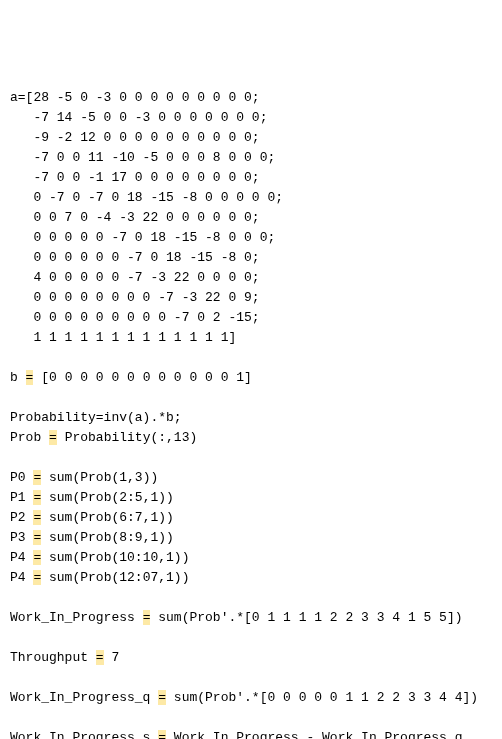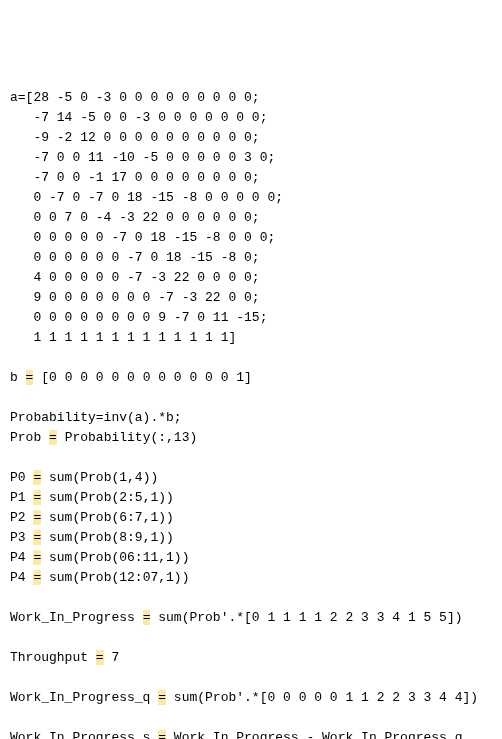--- a/index.html
+++ b/index.html
@@ -17,41 +17,41 @@
   }
 </style>
 </head>
 <body>
 
 
 
 <div><span>a=[</span><span>28 -5 0 -3 0 0 0 0 0 0 0 0 0;</span>
    <span>-7 14 -5 0 0 -3 0 0 0 0 0 0 0;</span>
    <span>-9 -2 12 0 0 0 0 0 0 0 0 0 0;</span>
-   <span>-7 0 0 11 -10 -5 0 0 0 0 0 3 0;</span>
+   <span>-7 0 0 11 -10 -5 0 0 0 8 0 0 0;</span>
    <span>-7 0 0 -1 17 0 0 0 0 0 0 0 0;</span>
    <span>0 -7 0 -7 0 18 -15 -8 0 0 0 0 0;</span>
    <span>0 0 7 0 -4 -3 22 0 0 0 0 0 0;</span>
    <span>0 0 0 0 0 -7 0 18 -15 -8 0 0 0;</span>
    <span>0 0 0 0 0 0 -7 0 18 -15 -8 0;</span>
    <span>4 0 0 0 0 0 -7 -3 22 0 0 0 0;</span>
-   <span>9 0 0 0 0 0 0 0 -7 -3 22 0 0;</span>
-   <span>0 0 0 0 0 0 0 0 9 -7 0 11 -15;</span>
+   <span>0 0 0 0 0 0 0 0 -7 -3 22 0 9;</span>
+   <span>0 0 0 0 0 0 0 0 0 -7 0 2 -15;</span>
    <span>1 1 1 1 1 1 1 1 1 1 1 1 1]</span>
 
 <span>b </span><span class="hl">=</span><span> [0 0 0 0 0 0 0 0 0 0 0 0 1]</span>
 
 <span>Probability=inv(a).*b;</span>
 <span>Prob </span><span class="hl">=</span><span> Probability(:,13)</span>
 
-<span>P0 </span><span class="hl">=</span><span> sum(Prob(1,4))</span>
+<span>P0 </span><span class="hl">=</span><span> sum(Prob(1,3))</span>
 <span>P1 </span><span class="hl">=</span><span> sum(Prob(2:5,1))</span>
 <span>P2 </span><span class="hl">=</span><span> sum(Prob(6:7,1))</span>
 <span>P3 </span><span class="hl">=</span><span> sum(Prob(8:9,1))</span>
-<span>P4 </span><span class="hl">=</span><span> sum(Prob(06:11,1))</span>
+<span>P4 </span><span class="hl">=</span><span> sum(Prob(10:10,1))</span>
 <span>P4 </span><span class="hl">=</span><span> sum(Prob(12:07,1))</span>
 
 <span>Work_In_Progress </span><span class="hl">=</span><span> sum(Prob'.*[0 1 1 1 1 2 2 3 3 4 1 5 5])</span>
 
 <span>Throughput </span><span class="hl">=</span><span> 7</span>
 
 <span>Work_In_Progress_q </span><span class="hl">=</span><span> sum(Prob'.*[0 0 0 0 0 1 1 2 2 3 3 4 4])</span>
 
 <span>Work_In_Progress_s </span><span class="hl">=</span><span> Work_In_Progress - Work_In_Progress_q</span>
 

